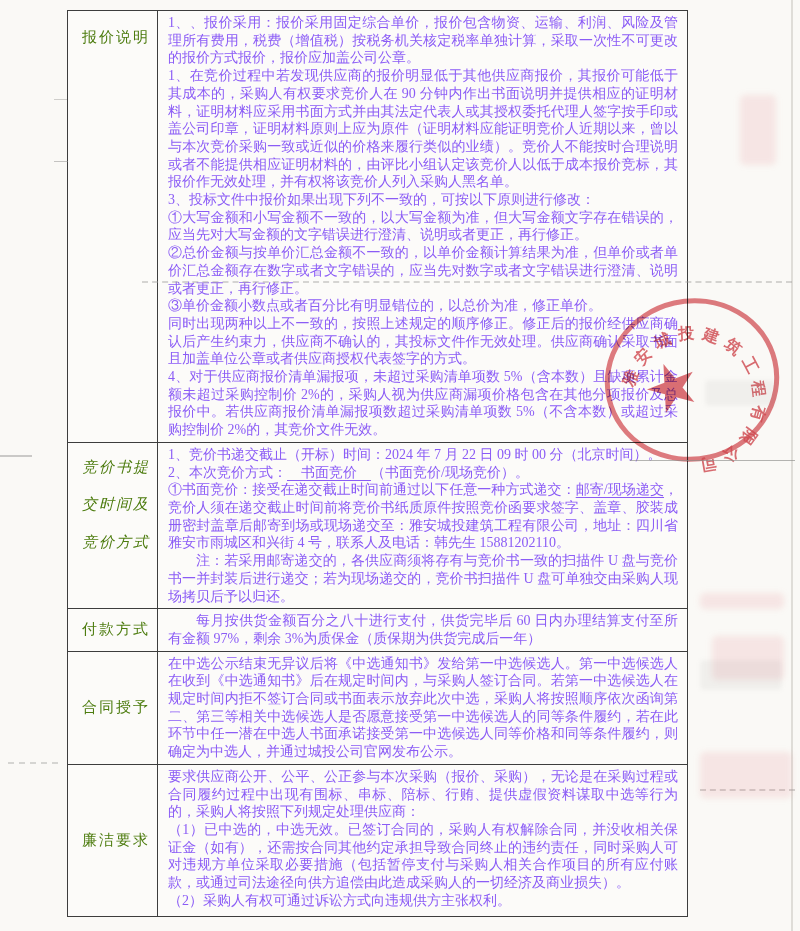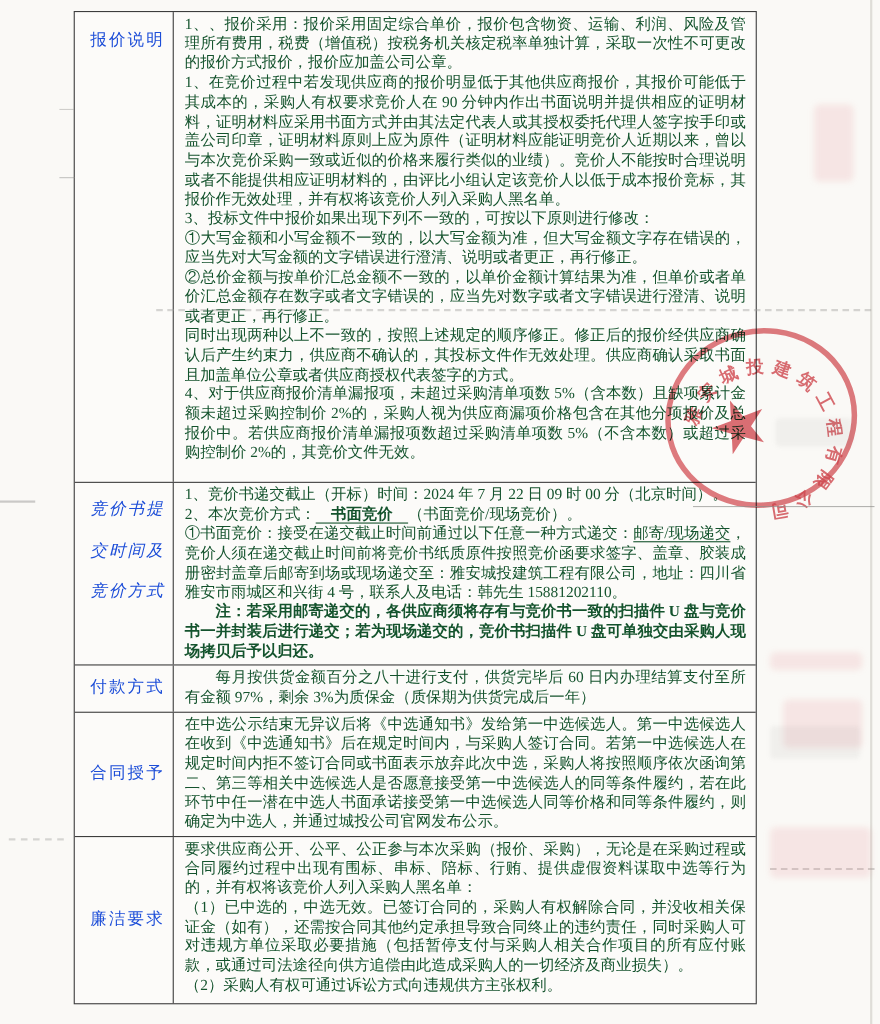--- a/index.html
+++ b/index.html
@@ -14,32 +14,32 @@
     position:absolute;left:67px;top:10px;width:621px;
     border:1.5px solid #3d3d3d;box-sizing:border-box;background:rgba(255,255,255,.35);
   }
   .row{display:flex;border-bottom:1px solid #3d3d3d;}
   .row:last-child{border-bottom:none;}
   .label-cell{
     flex:0 0 90px;width:90px;box-sizing:border-box;
     border-right:1px solid #3d3d3d;
     display:flex;align-items:center;
     padding:4px 6px 4px 14px;
-    font-size:15px;letter-spacing:2px;line-height:1.7;color:#1d4ed8;
+    font-size:15px;letter-spacing:2px;line-height:1.7;color:#4d7c0f;
   }
   .content-cell{
     flex:1;box-sizing:border-box;
     padding:3px 9px 3px 10px;
     font-size:14px;line-height:17.7px;
-    text-align:justify;color:#14532d;
+    text-align:justify;color:#8b5cf6;
   }
   .content-cell p{margin:0;}
   .indent{text-indent:2em;}
   .u{text-decoration:underline;text-underline-offset:3px;}
-  .b{font-weight:bold;margin-top:19px;}
+  .b{font-weight:normal;margin-top:19px;}
   .row-0{min-height:427px}
   .row-0 .label-cell{align-items:flex-start;padding-top:14px;}
   .row-1{min-height:160px}
   .row-1 .label-cell{align-items:flex-start;padding-top:6px;line-height:2.5;font-style:italic;}
   .row-2{min-height:39px}
   .row-3{min-height:105px}
   .row-4{min-height:151px}
   
   .seal{
     position:absolute;left:592px;top:288px;
@@ -71,20 +71,21 @@
 
   <div class="doc-table">
       <div class="row row-0">
         <div class="label-cell">报价说明</div>
         <div class="content-cell">
           <p><span class="">1、、报价采用：报价采用固定综合单价，报价包含物资、运输、利润、风险及管理所有费用，税费（增值税）按税务机关核定税率单独计算，采取一次性不可更改的报价方式报价，报价应加盖公司公章。</span></p>
           <p><span class="">1、在竞价过程中若发现供应商的报价明显低于其他供应商报价，其报价可能低于其成本的，采购人有权要求竞价人在 90 分钟内作出书面说明并提供相应的证明材料，证明材料应采用书面方式并由其法定代表人或其授权委托代理人签字按手印或盖公司印章，证明材料原则上应为原件（证明材料应能证明竞价人近期以来，曾以与本次竞价采购一致或近似的价格来履行类似的业绩）。竞价人不能按时合理说明或者不能提供相应证明材料的，由评比小组认定该竞价人以低于成本报价竞标，其报价作无效处理，并有权将该竞价人列入采购人黑名单。</span></p>
           <p><span class="">3、投标文件中报价如果出现下列不一致的，可按以下原则进行修改：</span></p>
           <p><span class="">①大写金额和小写金额不一致的，以大写金额为准，但大写金额文字存在错误的，应当先对大写金额的文字错误进行澄清、说明或者更正，再行修正。</span></p>
           <p><span class="">②总价金额与按单价汇总金额不一致的，以单价金额计算结果为准，但单价或者单价汇总金额存在数字或者文字错误的，应当先对数字或者文字错误进行澄清、说明或者更正，再行修正。</span></p>
+          <p><span class="">③单价金额小数点或者百分比有明显错位的，以总价为准，修正单价。</span></p>
           <p><span class="">同时出现两种以上不一致的，按照上述规定的顺序修正。修正后的报价经供应商确认后产生约束力，供应商不确认的，其投标文件作无效处理。供应商确认采取书面且加盖单位公章或者供应商授权代表签字的方式。</span></p>
           <p><span class="">4、对于供应商报价清单漏报项，未超过采购清单项数 5%（含本数）且缺项累计金额未超过采购控制价 2%的，采购人视为供应商漏项价格包含在其他分项报价及总报价中。若供应商报价清单漏报项数超过采购清单项数 5%（不含本数）或超过采购控制价 2%的，其竞价文件无效。</span></p>
         </div>
       </div>
       <div class="row row-1">
         <div class="label-cell">竞价书提交时间及竞价方式</div>
         <div class="content-cell">
           <p><span class="">1、竞价书递交截止（开标）时间：2024 年 7 月 22 日 09 时 00 分（北京时间）。</span></p>
           <p><span class="">2、本次竞价方式：</span><span class="u b">　书面竞价　</span><span class="">（书面竞价/现场竞价）。</span></p>
           <p><span class="">①书面竞价：接受在递交截止时间前通过以下任意一种方式递交：</span><span class="u ">邮寄/现场递交</span><span class="">，竞价人须在递交截止时间前将竞价书纸质原件按照竞价函要求签字、盖章、胶装成册密封盖章后邮寄到场或现场递交至：雅安城投建筑工程有限公司，地址：四川省雅安市雨城区和兴街 4 号，联系人及电话：韩先生 15881202110。</span></p>
@@ -99,21 +100,21 @@
       </div>
       <div class="row row-3">
         <div class="label-cell">合同授予</div>
         <div class="content-cell">
           <p><span class="">在中选公示结束无异议后将《中选通知书》发给第一中选候选人。第一中选候选人在收到《中选通知书》后在规定时间内，与采购人签订合同。若第一中选候选人在规定时间内拒不签订合同或书面表示放弃此次中选，采购人将按照顺序依次函询第二、第三等相关中选候选人是否愿意接受第一中选候选人的同等条件履约，若在此环节中任一潜在中选人书面承诺接受第一中选候选人同等价格和同等条件履约，则确定为中选人，并通过城投公司官网发布公示。</span></p>
         </div>
       </div>
       <div class="row row-4">
         <div class="label-cell">廉洁要求</div>
         <div class="content-cell">
-          <p><span class="">要求供应商公开、公平、公正参与本次采购（报价、采购），无论是在采购过程或合同履约过程中出现有围标、串标、陪标、行贿、提供虚假资料谋取中选等行为的，并有权将该竞价人列入采购人黑名单：</span></p>
+          <p><span class="">要求供应商公开、公平、公正参与本次采购（报价、采购），无论是在采购过程或合同履约过程中出现有围标、串标、陪标、行贿、提供虚假资料谋取中选等行为的，采购人将按照下列规定处理供应商：</span></p>
           <p><span class="">（1）已中选的，中选无效。已签订合同的，采购人有权解除合同，并没收相关保证金（如有），还需按合同其他约定承担导致合同终止的违约责任，同时采购人可对违规方单位采取必要措施（包括暂停支付与采购人相关合作项目的所有应付账款，或通过司法途径向供方追偿由此造成采购人的一切经济及商业损失）。</span></p>
           <p><span class="">（2）采购人有权可通过诉讼方式向违规供方主张权利。</span></p>
         </div>
       </div>
     </div>
 
   <svg class="seal" width="200" height="186" viewBox="0 0 200 186">
     <g transform="rotate(-13 100 92)">
       <ellipse cx="100" cy="92" rx="85" ry="79" fill="none" stroke="#cd2f38" stroke-width="5" opacity="0.72"></ellipse>
       <path id="sealArc" d="M 39,92 A 61,61 0 1 1 38.9,92.3" fill="none"></path>

